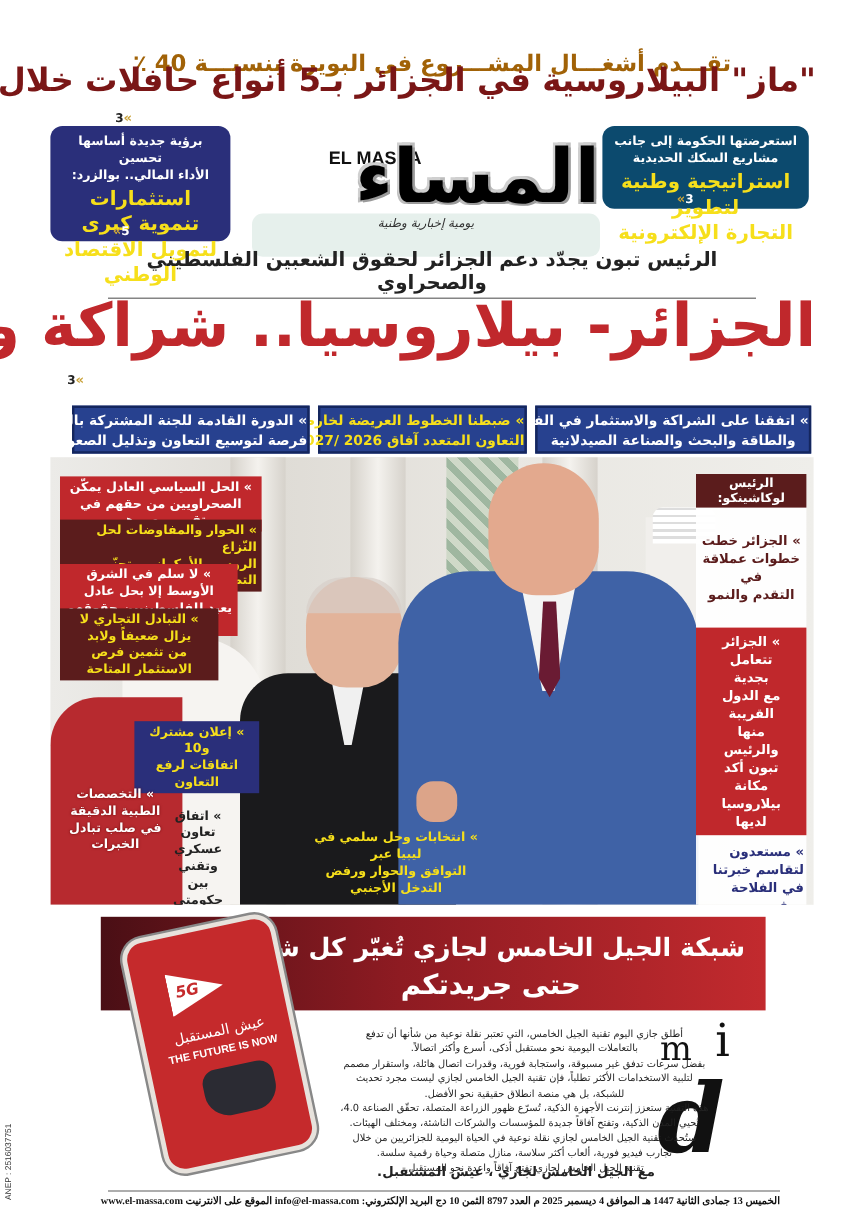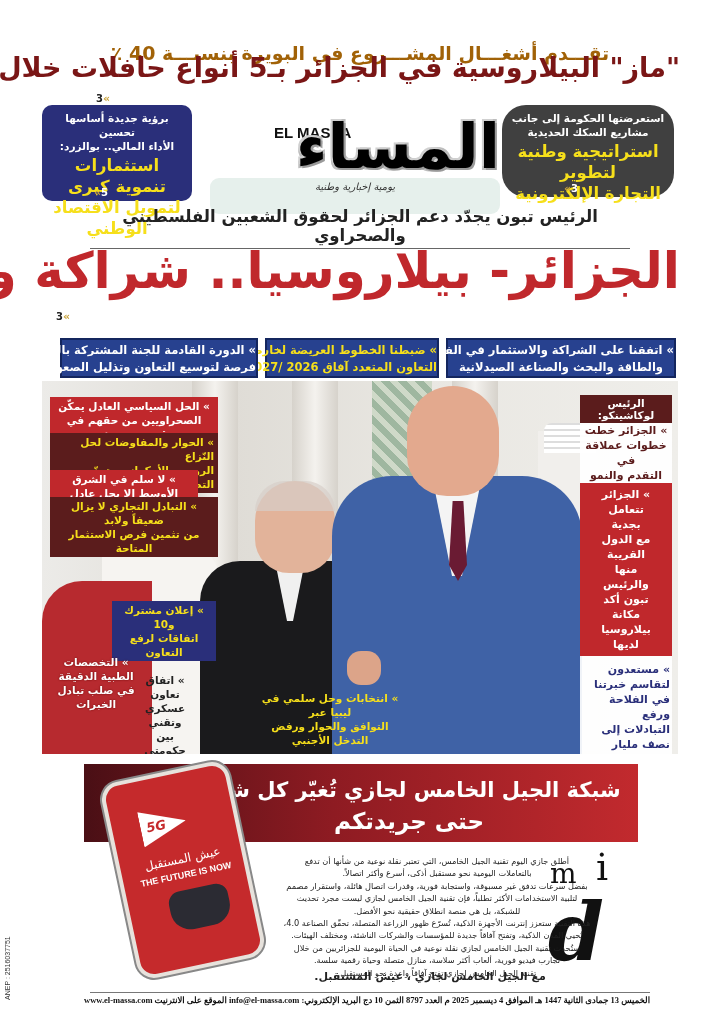--- a/index.html
+++ b/index.html
@@ -11,21 +11,21 @@
   .kicker { left: 60px; top: 42px; width: 600px; text-align: center; font-weight: bold; font-size: 19px; color: #a16207; direction: rtl; }
   .top-headline { left: 40px; top: 52px; width: 640px; text-align: center; font-weight: bold; font-size: 27px; color: #7a1616; direction: rtl; letter-spacing: -0.5px; white-space: nowrap; }
   .pageref { font-weight: bold; font-size: 10px; color: #222; direction: ltr; }
   .pageref .arr { color: #c9a23a; font-size: 11px; }
 
   
   .sidebox { border-radius: 10px; padding: 6px 6px 4px; text-align: center; direction: rtl; }
   .sidebox .sub { font-weight: bold; font-size: 10.5px; color: #fff; line-height: 14px; }
   .sidebox .main { font-weight: bold; font-size: 16.5px; color: #f6df1b; line-height: 21px; margin-top: 2px; }
   .box-left { left: 42px; top: 105px; width: 150px; height: 96px; background: #2a2f7a; }
-  .box-right { left: 502px; top: 105px; width: 172px; height: 92px; background: #404040; border-radius: 24px; }
+  .box-right { left: 502px; top: 105px; width: 172px; height: 69px; background: #0c4a6e; }
 
   
   .masthead { left: 194px; top: 104px; width: 306px; height: 95px; }
   .mast-latin { position: absolute; left: 80px; top: 4px; font-family: "Liberation Sans", sans-serif; font-weight: bold; font-size: 15px; color: #111; margin-top: 16px; }
   .mast-arabic { position: absolute; left: 0; top: 14px; width: 306px; height: 58px; text-align: right; font-weight: bold; font-size: 62px; line-height: 58px; color: #000; direction: rtl;
     text-shadow: 2px 2px 0 #9a9a9a, -2px -2px 0 #d0d0d0, 2px -2px 0 #bdbdbd, -2px 2px 0 #bdbdbd; letter-spacing: -2px; }
   .mast-tag { position: absolute; left: 16px; top: 74px; width: 290px; height: 36px; background: #e6f0ec; border-radius: 9px; text-align: center; font-size: 10px; line-height: 18px; color: #333; direction: rtl; font-style: italic; }
 
   
   .subhead { left: 90px; top: 207px; width: 540px; text-align: center; font-weight: bold; font-size: 16.5px; color: #222; direction: rtl; border-bottom: 1px solid #666; padding-bottom: 3px; }
@@ -63,29 +63,29 @@
   .cap { position: absolute; direction: rtl; text-align: center; font-weight: bold; font-size: 10.5px; line-height: 14px; padding: 2px 4px; }
   .cap.red { background: #c0282c; color: #fff; }
   .cap.maroon { background: #5b1c1c; color: #f6df1b; }
   .cap.blue { background: #2a2f7a; color: #f6df1b; }
   .cap.plain-red { color: #fff; background: transparent; text-shadow: 0 0 2px #600; }
   .cap.plain-dark { color: #222; background: transparent; }
   .cap.black { background: transparent; color: #f6df1b; }
   .c1 { left: 8px; top: 16px; width: 168px; }
   .c2 { left: 8px; top: 52px; width: 168px; text-align: right; }
   .c3 { left: 8px; top: 89px; width: 148px; }
-  .c4 { left: 8px; top: 116px; width: 168px; }
+  .c4 { left: 8px; top: 126px; width: 132px; }
   .c5 { left: 70px; top: 220px; width: 104px; }
   .c6 { left: 10px; top: 272px; width: 88px; }
   .c7 { left: 94px; top: 290px; width: 58px; }
   .c8 { left: 208px; top: 308px; width: 160px; }
 
   .rcol { position: absolute; right: 6px; top: 14px; width: 92px; background: rgba(255,255,255,.92); }
   .rc-head { background: #5b1c1c; color: #fff; font-weight: bold; font-size: 10.5px; text-align: center; padding: 2px 0; direction: rtl; }
-  .rc-p1 { color: #5b1c1c; font-weight: bold; font-size: 11px; line-height: 15px; text-align: center; padding: 0 2px; direction: rtl; }
+  .rc-p1 { color: #5b1c1c; font-weight: bold; font-size: 11px; line-height: 15px; text-align: center; padding: 20px 2px; direction: rtl; }
   .rc-p2 { background: #c0282c; color: #fff; font-weight: bold; font-size: 11px; line-height: 15px; text-align: center; padding: 4px 18px; direction: rtl; }
   .rc-p3 { color: #2a2f7a; font-weight: bold; font-size: 11px; line-height: 15px; padding: 6px 2px 8px; direction: rtl; }
 
   
   .ad { left: 84px; top: 764px; width: 554px; height: 78px; background: linear-gradient(90deg, #4a0f15 0%, #8e1b22 45%, #c22a2e 100%); }
   .ad-line1 { position: absolute; right: 14px; top: 14px; width: 430px; text-align: center; color: #fff; font-weight: bold; font-size: 21px; direction: rtl; }
   .ad-line2 { position: absolute; right: 14px; top: 44px; width: 430px; text-align: center; color: #fff; font-weight: bold; font-size: 23px; direction: rtl; }
   .phone { left: 118px; top: 770px; width: 130px; height: 200px; background: #c52a2c; border: 4px solid #e7e2dc; border-radius: 18px; transform: rotate(-12deg); box-shadow: 0 0 0 2px #888; }
   .phone-logo { position: absolute; left: 28px; top: 30px; width: 46px; height: 36px; background: #fff; clip-path: polygon(0 0,100% 50%,0 100%); }
   .phone-5g { position: absolute; left: 34px; top: 40px; font-weight: bold; font-size: 13px; color: #c52a2c; font-style: italic; }

